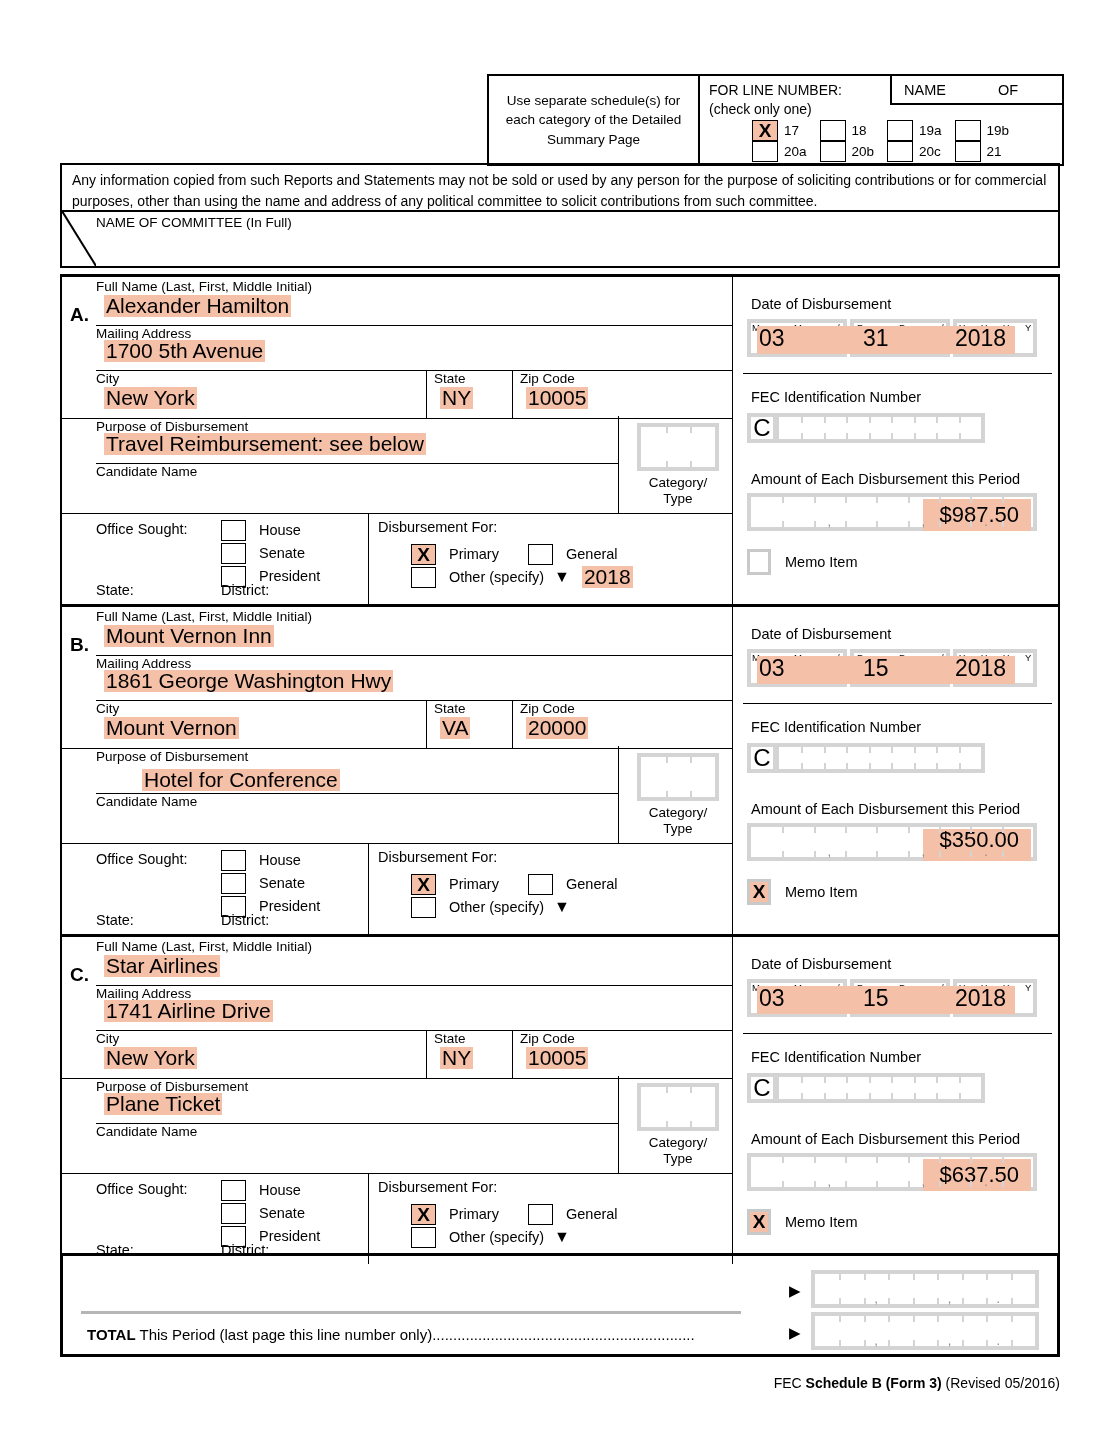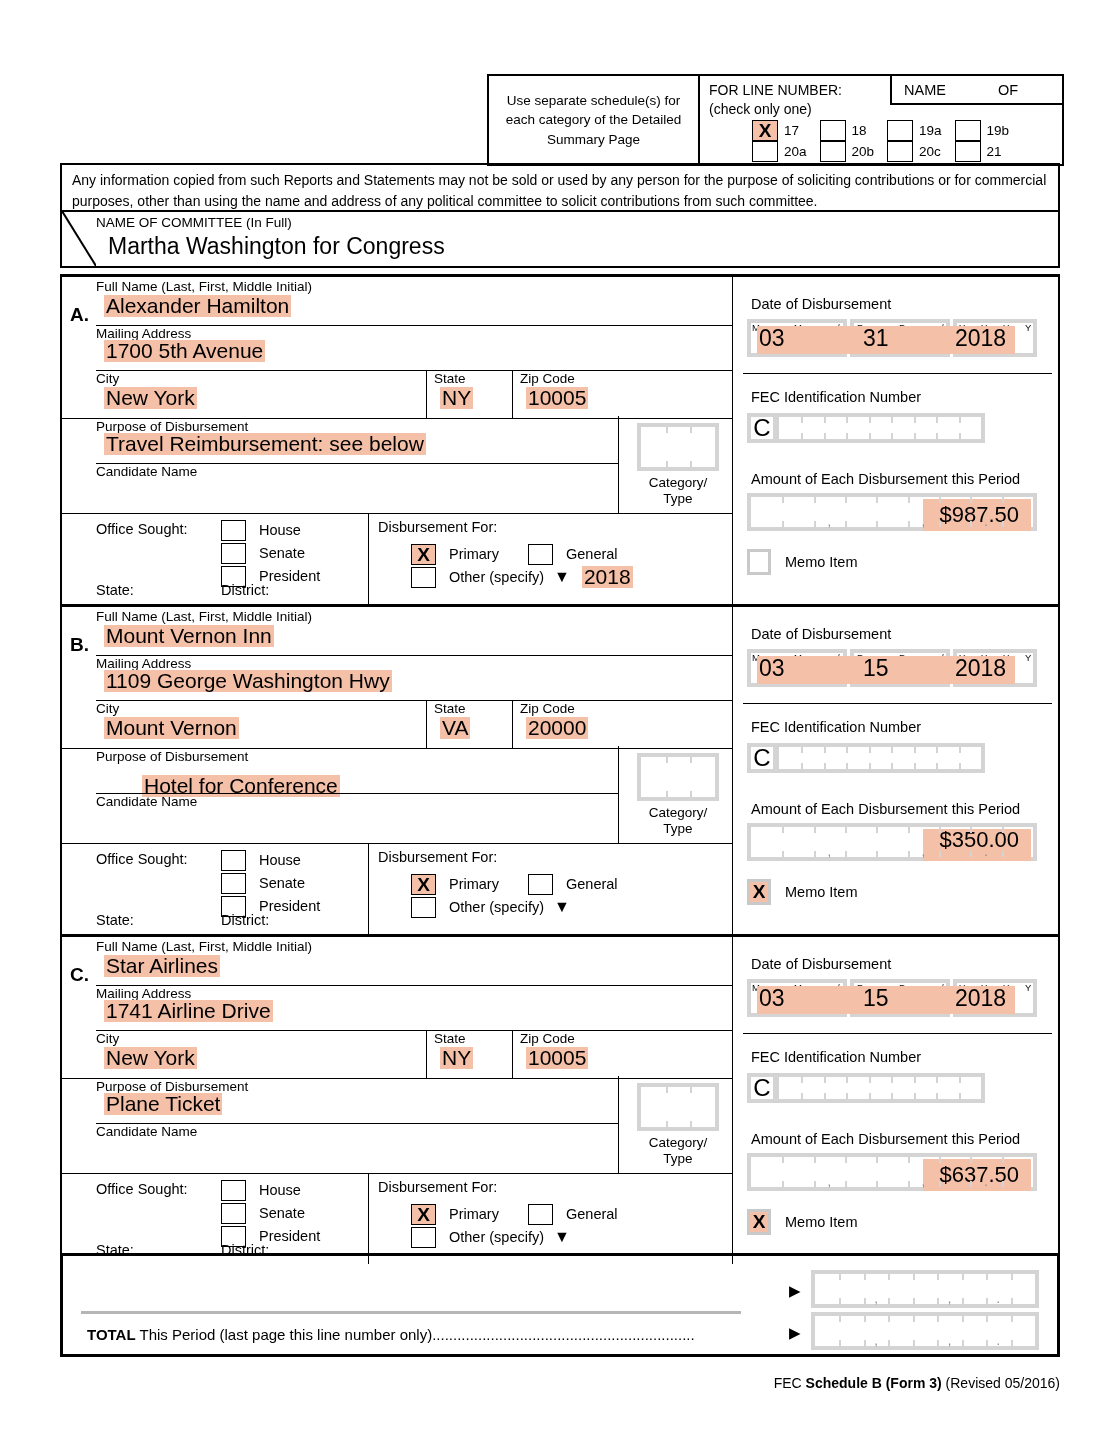--- a/index.html
+++ b/index.html
@@ -167,21 +167,20 @@
     </div>
   </div>
 
   <div class="disc">Any information copied from such Reports and Statements may not be sold or used by any person for the purpose of soliciting contributions or for commercial purposes, other than using the name and address of any political committee to solicit contributions from such committee.</div>
 
   <div class="comm">
     <svg class="comm-slash" viewBox="0 0 34 57" preserveAspectRatio="none">
       <line x1="0" y1="0" x2="34" y2="57" stroke="#000" stroke-width="2"></line>
     </svg>
     <div class="comm-lbl">NAME OF COMMITTEE (In Full)</div>
-    <div class="comm-val">Martha Washington for Congress</div>
   </div>
 
   <div id="entries-host">
       <div class="entry" style="top: 274px; height: 330px;">
    <div class="entry-top"></div>
    <div class="vdiv"></div>
 
    <div class="lcol">
 
      <div class="ltr" style="top:27px;">A.</div>
@@ -372,21 +371,21 @@
      <div class="ltr" style="top:27px;">B.</div>
 
      <div class="fld" style="left:34px;top:2px;right:0;height:47px;">
        <div class="cap">Full Name (Last, First, Middle Initial)</div>
        <div style="position:absolute;left:8px;top:16px;"><span class="val hl">Mount Vernon Inn</span></div>
        <div class="uline"></div>
      </div>
 
      <div class="fld" style="left:34px;top:49px;right:0;height:45px;">
        <div class="cap">Mailing Address</div>
-       <div style="position:absolute;left:8px;top:14px;"><span class="val hl">1109 George Washington Hwy</span></div>
+       <div style="position:absolute;left:8px;top:14px;"><span class="val hl">1861 George Washington Hwy</span></div>
        <div class="uline"></div>
      </div>
 
      <div class="row-city" style="top:94px;">
        <div class="cellv" style="left:364px;"></div>
        <div class="cellv" style="left:450px;"></div>
        <div class="uline"></div>
 
        <div class="fld" style="left:34px;top:0;width:330px;height:100%;">
          <div class="cap">City</div>
@@ -397,21 +396,21 @@
          <div style="position:absolute;left:6px;top:16px;"><span class="val hl">VA</span></div>
        </div>
        <div class="fld" style="left:458px;top:0;right:0;height:100%;">
          <div class="cap">Zip Code</div>
          <div style="position:absolute;left:6px;top:16px;"><span class="val hl">20000</span></div>
        </div>
      </div>
 
      <div class="fld" style="left:34px;top:142px;width:522px;height:45px;">
        <div class="cap">Purpose of Disbursement</div>
-       <div style="position:absolute;left:8px;top:26px;padding-left:38px;"><span class="val hl">Hotel for Conference</span></div>
+       <div style="position:absolute;left:8px;top:20px;padding-left:38px;"><span class="val hl">Hotel for Conference</span></div>
        <div class="uline"></div>
      </div>
 
      <div class="cellv" style="left:556px;top:139px;height:97px;"></div>
      <div class="catbox comb" id="cat-1" style="left:575px;top:146px;">
        <span class="val" style="font-size:18px;position:absolute;left:6px;top:4px;"></span>
      <span class="tick " style="left: 24.6667px;"></span>
             <span class="tick b" style="left: 24.6667px;"></span>
             <span class="tick " style="left: 49.3333px;"></span>
             <span class="tick b" style="left: 49.3333px;"></span>

